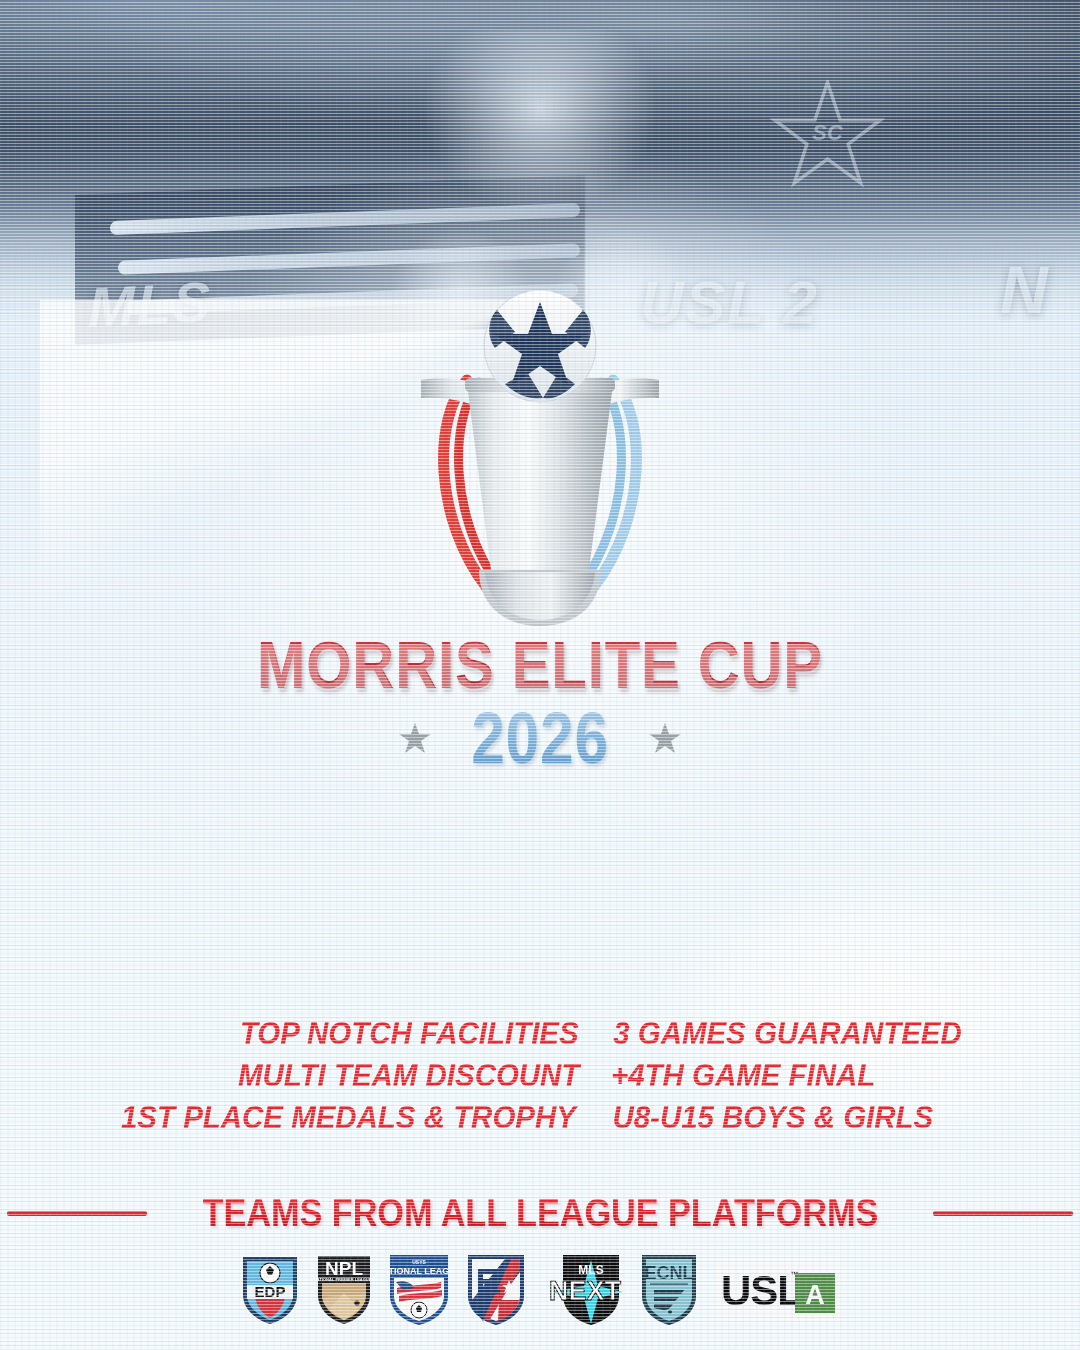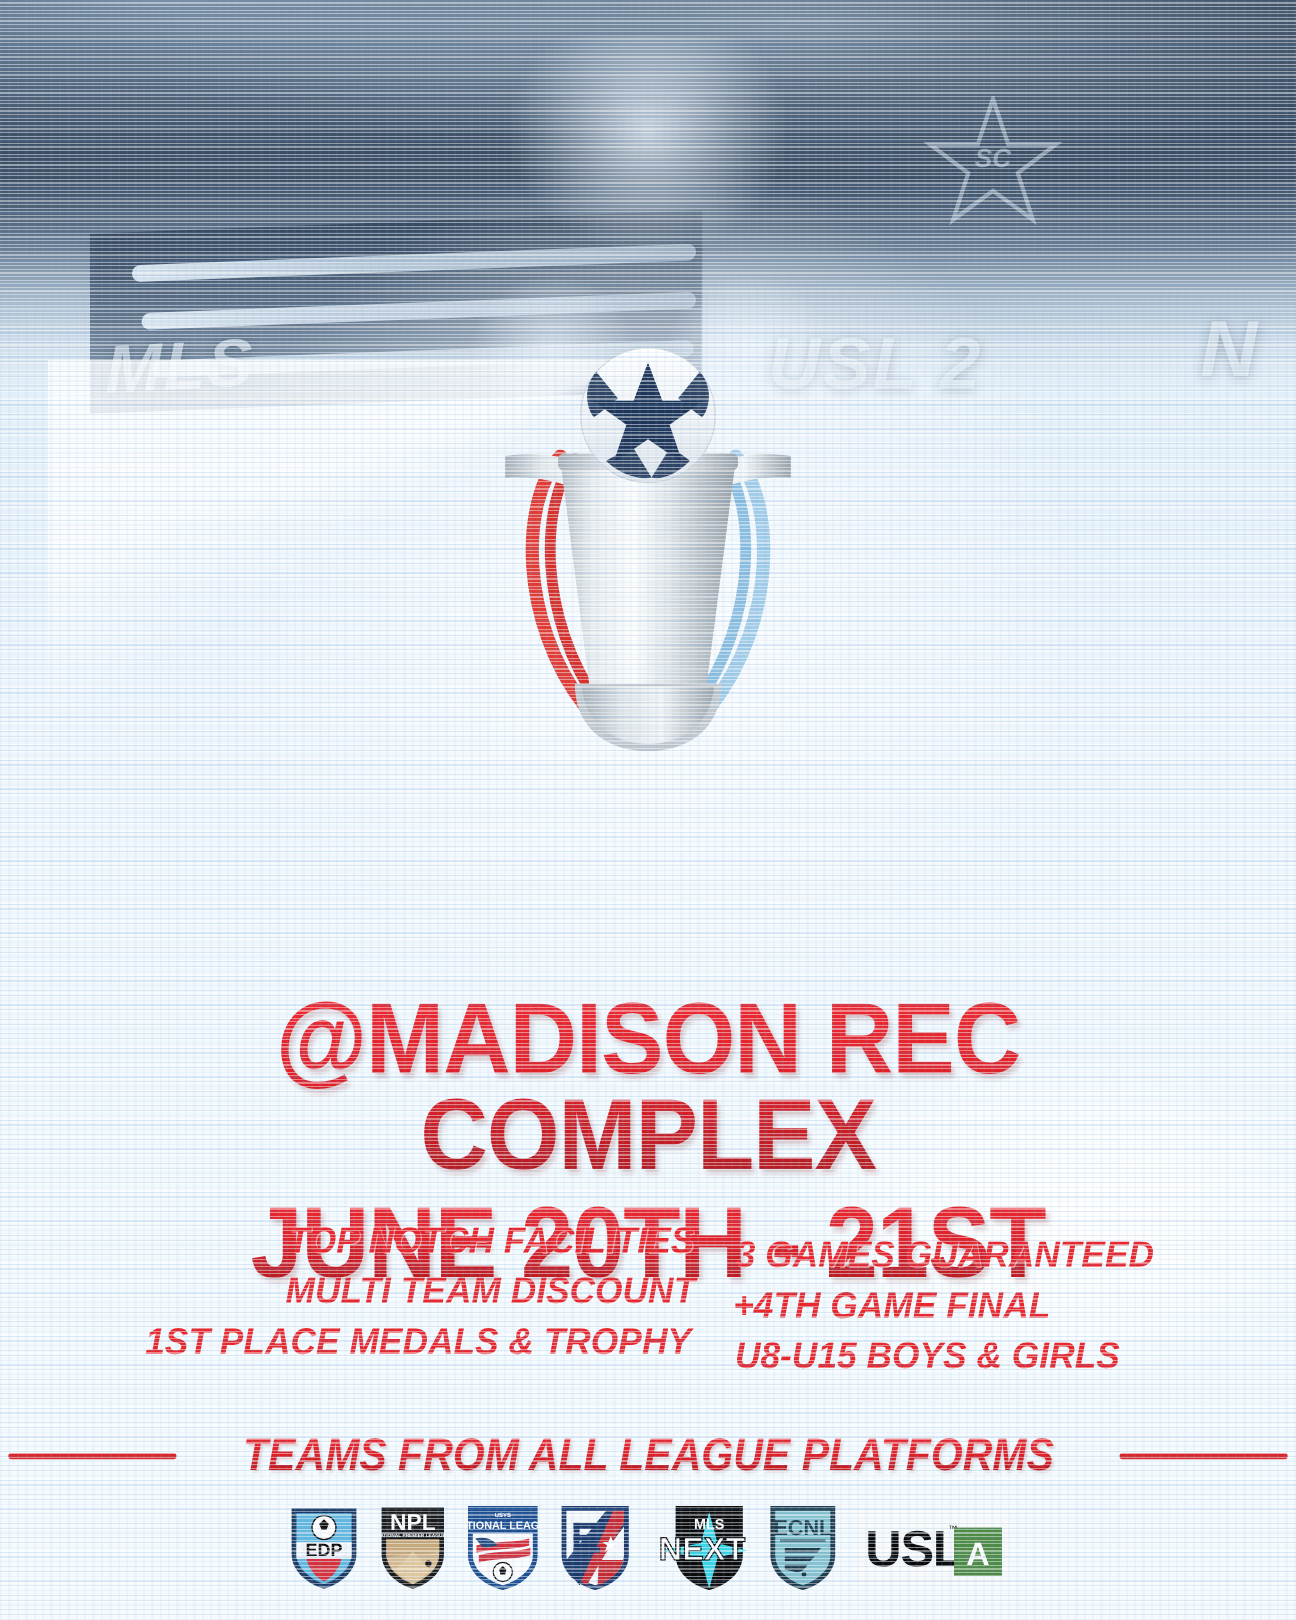--- a/index.html
+++ b/index.html
@@ -179,35 +179,35 @@
   .headline.l2{font-size:84px;margin-top:10px;}
 
   .features{
     position:absolute;left:0;top:1018px;width:100%;
     display:flex;justify-content:center;gap:16px;
   }
   .feat-col{
     display:flex;flex-direction:column;gap:11px;
   }
   .feat-col.left{align-items:flex-end;text-align:right;}
-  .feat-col.right{align-items:flex-start;text-align:center;margin-top:12px;}
+  .feat-col.right{align-items:flex-start;text-align:center;}
   .feat-line{
     font-family:"Liberation Sans Narrow","Liberation Sans",sans-serif;
     font-weight:bold;font-style:italic;
     font-size:31px;line-height:1;
     letter-spacing:0px;
     transform:scaleX(.95);
     color:#e8262c;
     white-space:nowrap;
     text-shadow:1px 1px 0 rgba(255,255,255,.5);
   }
 
   .banner{
     position:absolute;left:0;top:1194px;width:100%;
-    display:flex;align-items:center;justify-content:center;gap:18px;font-style:italic;
+    display:flex;align-items:center;justify-content:center;gap:18px;
   }
   .banner-rule{
     height:5px;width:140px;background:#d8262c;border-radius:2px;
   }
   .banner-text{
     font-family:"Liberation Sans Narrow","Liberation Sans",sans-serif;
     font-weight:bold;font-size:38px;line-height:1;
     letter-spacing:0px;
     transform:scaleX(.9);
     background:linear-gradient(180deg,#ef2a31 0%,#dd1f26 50%,#b4181e 100%);
@@ -292,25 +292,33 @@
 
       <circle cx="165" cy="58" r="56" fill="url(#ballg)" stroke="#c9d2d9" stroke-width="1"></circle>
       <path d="M165 14 L177 46 L211 46 L183 66 L194 98 L165 78 L136 98 L147 66 L119 46 L153 46 Z" fill="#1f3557"></path>
       <path d="M122 22 C112 32, 112 50, 120 60 L140 44 Z" fill="#1f3557" opacity=".92"></path>
       <path d="M208 22 C218 32, 218 50, 210 60 L190 44 Z" fill="#1f3557" opacity=".92"></path>
       <path d="M130 96 C142 108, 158 112, 168 110 L152 84 Z" fill="#1f3557" opacity=".92"></path>
       <path d="M200 96 C188 108, 176 112, 168 110 L184 84 Z" fill="#1f3557" opacity=".92"></path>
     </svg>
   </div>
 
-
-  <div class="headline-block">
-    <div class="headline l1">@MADISON REC COMPLEX</div>
-    <div class="headline l2">JUNE 20TH - 21ST</div>
+  <div class="title-block">
+    <div class="cup-title">MORRIS ELITE CUP</div>
+    <div class="year-row">
+      <svg class="star-deco" viewBox="0 0 34 33">
+        <path d="M17 1 L21 12 L33 12 L23 19 L27 31 L17 24 L7 31 L11 19 L1 12 L13 12 Z" fill="#9aa0a6"></path>
+      </svg>
+      <div class="year-text">2026</div>
+      <svg class="star-deco" viewBox="0 0 34 33">
+        <path d="M17 1 L21 12 L33 12 L23 19 L27 31 L17 24 L7 31 L11 19 L1 12 L13 12 Z" fill="#9aa0a6"></path>
+      </svg>
+    </div>
   </div>
+
 
   <div class="features">
     <div class="feat-col left">
       <div class="feat-line">TOP NOTCH FACILITIES</div>
       <div class="feat-line">MULTI TEAM DISCOUNT</div>
       <div class="feat-line">1ST PLACE MEDALS &amp; TROPHY</div>
     </div>
     <div class="feat-col right">
       <div class="feat-line">3 GAMES GUARANTEED</div>
       <div class="feat-line">+4TH GAME FINAL</div>

